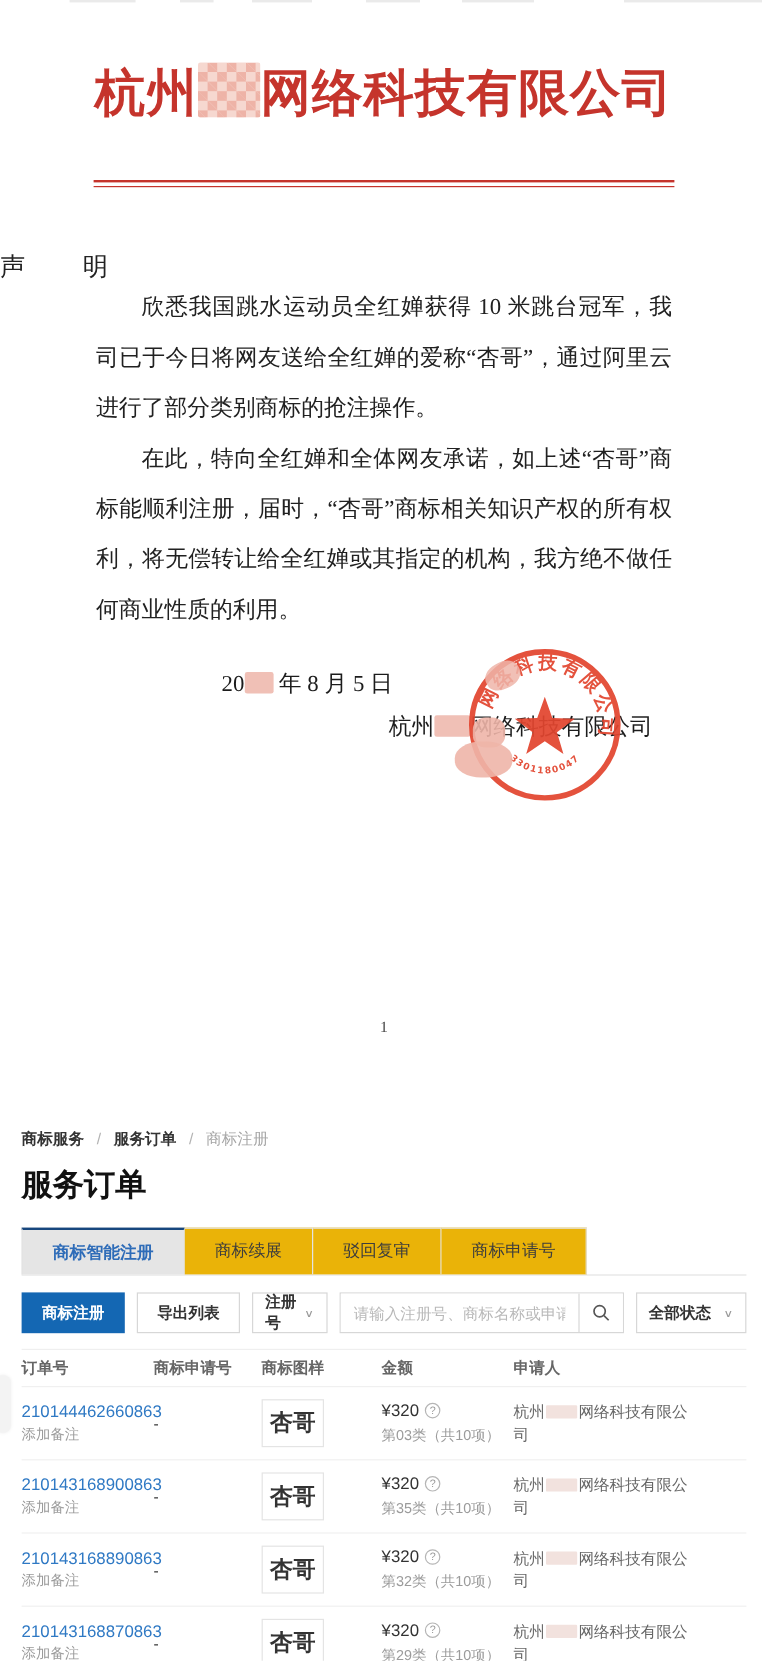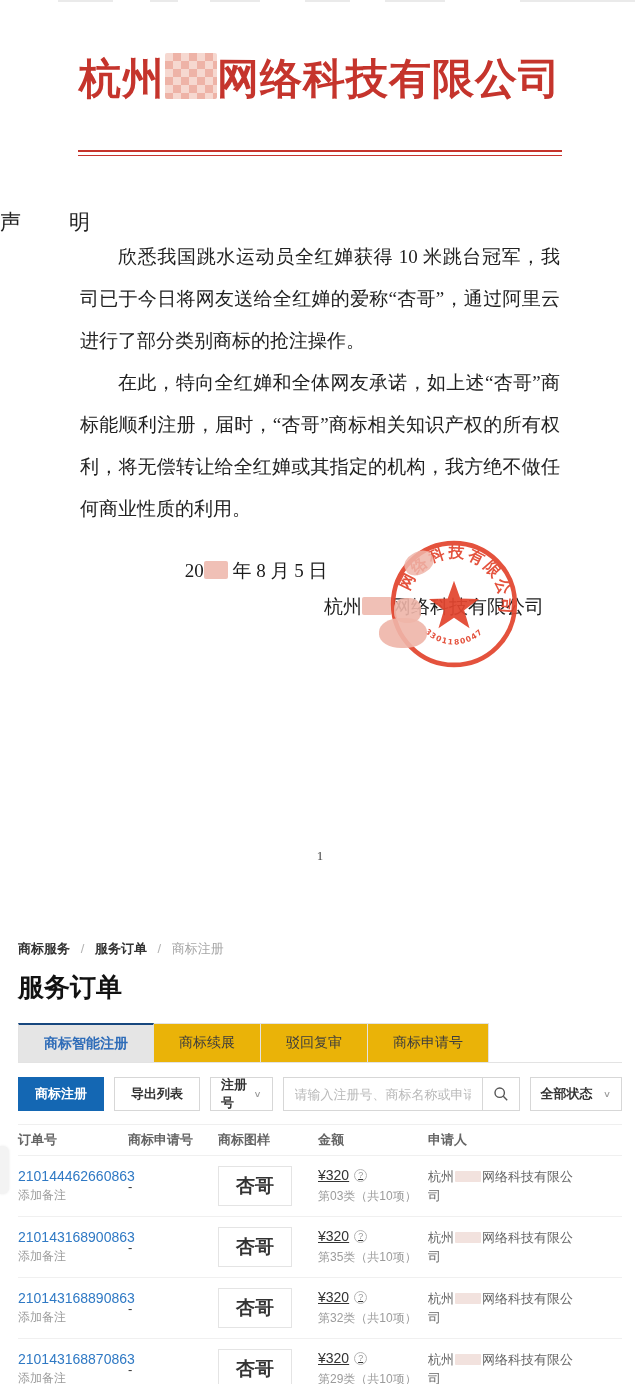--- a/index.html
+++ b/index.html
@@ -115,25 +115,25 @@
     display:grid; grid-template-columns:110px 90px 100px 110px 1fr;
     align-items:center; border-bottom:1px solid #f0f0f0;
   }
   .thead { height:31px; color:#666; font-size:13px; }
   .thead > div { font-weight:700; }
   .tbody-row { height:61px; }
   .order-link { color:#2f79c4; font-size:14px; cursor:pointer; }
   .order-note { color:#9b9b9b; font-size:12px; margin-top:3px; cursor:pointer; }
   .dash { color:#333; }
   .mark-box {
-    width:74px; height:40px; border:1px solid #e4e4e4; display:flex;
+    width:52px; height:40px; border:1px solid #e4e4e4; display:flex;
     align-items:center; justify-content:center; font-size:19px; font-weight:700;
     color:#333; background:#fff; font-family:"Liberation Serif","DejaVu Serif",serif;
   }
-  .amount-line { display:flex; align-items:center; font-size:14px; color:#333;text-decoration:underline; }
+  .amount-line { display:flex; align-items:center; font-size:14px; color:#333; }
   .help-icon {
     margin-left:5px; width:13px; height:13px; border:1px solid #b5b5b5; border-radius:50%;
     color:#999; font-size:9px; display:inline-flex; align-items:center; justify-content:center;
     cursor:pointer; line-height:1;
   }
   .amount-cat { font-size:12px; color:#9b9b9b; margin-top:5px; }
   .applicant { font-size:13px; color:#666; line-height:19px; max-width:148px; }
   .patch-row {
     display:inline-block; width:26px; height:11px; background:#f2e2de;
     vertical-align:-1px; margin:0 1px; border-radius:1px;

